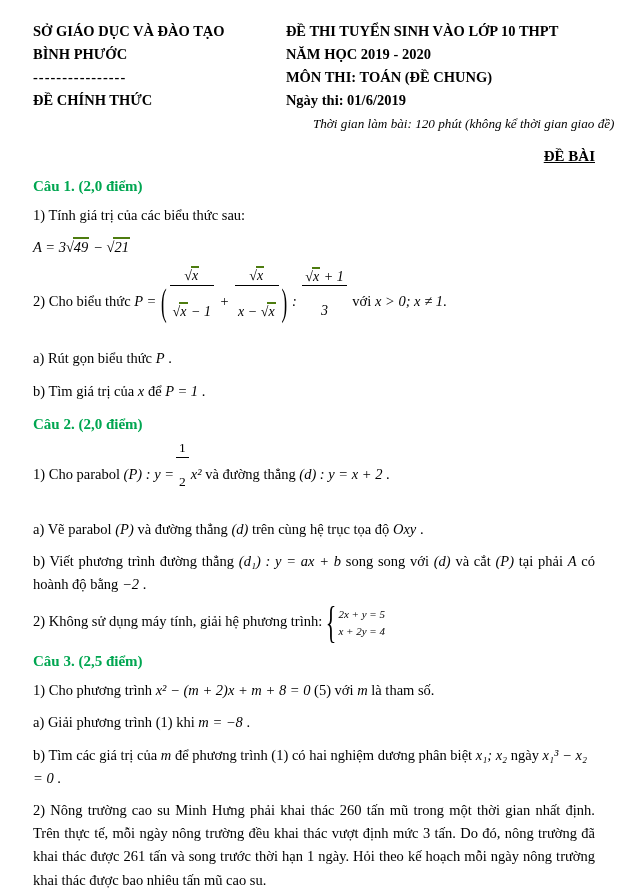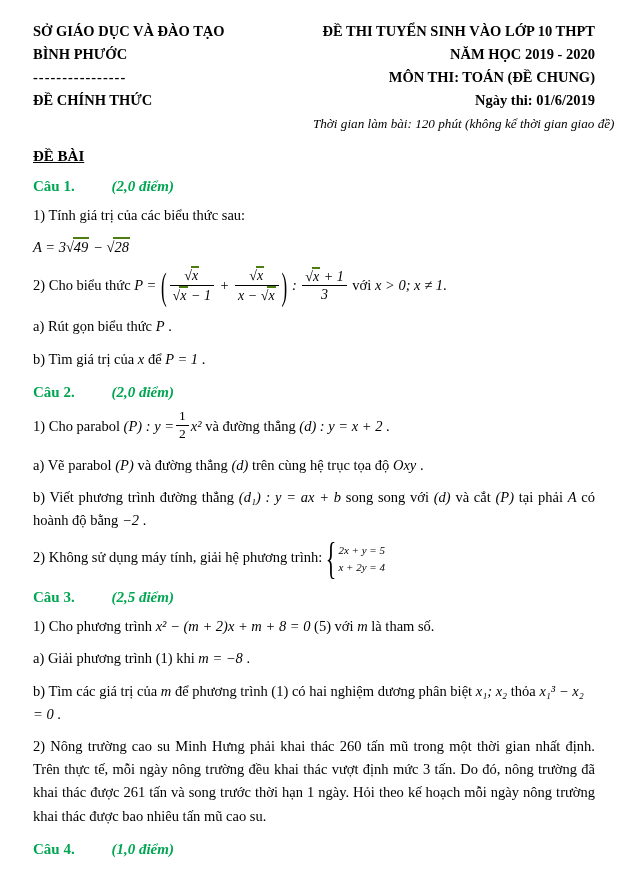--- a/index.html
+++ b/index.html
@@ -3,45 +3,45 @@
 <meta charset="utf-8">
 <style>
   html,body{margin:0;padding:0;background:#fff;}
   body{width:628px;height:891px;overflow:hidden;color:#000;
        font-family:"Liberation Serif", serif;}
   .page{box-sizing:border-box;width:628px;height:891px;padding:20px 33px 0 33px;}
 
   
   .hdr{display:flex;}
   .hdr-left{width:45%;text-align:left;font-weight:bold;font-size:14.5px;line-height:23px;}
-  .hdr-right{width:55%;text-align:right;font-weight:bold;font-size:14.5px;line-height:23px;}
+  .hdr-right{width:55%;text-align:left;font-weight:bold;font-size:14.5px;line-height:23px;}
   .hdr-left .dashes{font-weight:bold;letter-spacing:1px;}
   .time-note{font-weight:normal;font-style:italic;font-size:13.2px;white-space:nowrap;margin-left:27px;}
 
-  .doc-title{text-align:left;font-weight:bold;font-size:15px;margin:13px 0 2px 0;}
+  .doc-title{text-align:right;font-weight:bold;font-size:15px;margin:13px 0 2px 0;}
   .doc-title span{text-decoration:underline;}
 
   
   .qhead{color:var(--green,#00A651);font-weight:bold;font-size:15px;margin:13px 0 6px 0;}
-  .qhead .pts{font-style:italic;margin-left:33px;}
+  .qhead .pts{}
 
   p.line{margin:9px 0;font-size:14.5px;line-height:1.6;}
   p.just{text-align:justify;}
   .m{font-style:italic;}
 
   
   .rad{white-space:nowrap;}
   .rad::before{content:"√";font-style:normal;margin-right:-1px;}
   .rad > .r{border-top:2px solid #4d7c0f;display:inline-block;line-height:1.15;padding:0 1px;}
 
   
   .frac{display:inline-flex;flex-direction:column;vertical-align:middle;
         text-align:center;margin:0 2px;font-size:14px;line-height:1.25;position:relative;top:-2px;}
   .frac .num{padding:0 3px;}
-  .frac .den{border-top:1px solid #000;padding:0 3px;}
+  .frac .den{border-top:1px solid #000;padding:16px 3px;}
   .frac.small{font-size:13.5px;}
 
   
   .bp{display:inline-block;transform:scaleY(2.2);transform-origin:center;
       font-size:17px;vertical-align:middle;padding:0 1px;font-style:normal;}
   .sys{display:inline-flex;align-items:center;vertical-align:middle;}
   .sys .brace{display:inline-block;transform:scaleY(2.0);transform-origin:center;
       font-size:22px;padding-right:2px;font-style:normal;}
   .sys .eqs{display:inline-flex;flex-direction:column;line-height:1.5;font-size:11px;}
 
@@ -68,21 +68,21 @@
       <div class="time-note">Thời gian làm bài: 120 phút (không kể thời gian giao đề)</div>
     </div>
   </div>
 
   <div class="doc-title"><span>ĐỀ BÀI</span></div>
 
   <div class="qhead"><span>Câu 1.</span> <span class="pts">(2,0 điểm)</span></div>
 
   <p class="line">1) Tính giá trị của các biểu thức sau:</p>
 
-  <p class="line formula m"><span>A = 3</span><span class="rad"><span class="r">49</span></span><span> − </span><span class="rad"><span class="r">28</span></span></p>
+  <p class="line formula m"><span>A = 3</span><span class="rad"><span class="r">49</span></span><span> − </span><span class="rad"><span class="r">21</span></span></p>
 
 
   <p class="line tall"><span>2) Cho biểu thức </span><span class="m">P = </span><span class="bp">(</span><span class="frac m">
         <span class="num"><span class="rad"><span class="r">x</span></span></span>
         <span class="den"><span class="rad"><span class="r">x</span></span><span> − 1</span></span>
       </span><span class="m"> + </span><span class="frac m">
         <span class="num"><span class="rad"><span class="r">x</span></span></span>
         <span class="den"><span>x − </span><span class="rad"><span class="r">x</span></span></span>
       </span><span class="bp">)</span><span class="m"> : </span><span class="frac m">
         <span class="num"><span class="rad"><span class="r">x</span></span><span> + 1</span></span>
@@ -111,19 +111,19 @@
           <span>x + 2y = 4</span>
         </span>
       </span></p>
 
   <div class="qhead"><span>Câu 3.</span> <span class="pts">(2,5 điểm)</span></div>
 
   <p class="line"><span>1) Cho phương trình </span><span class="m">x² − (m + 2)x + m + 8 = 0</span><span> (5) với </span><span class="m">m</span><span> là tham số.</span></p>
 
   <p class="line"><span>a) Giải phương trình (1) khi </span><span class="m">m = −8</span><span> .</span></p>
 
-  <p class="line"><span>b) Tìm các giá trị của </span><span class="m">m</span><span> để phương trình (1) có hai nghiệm dương phân biệt </span><span class="m">x₁; x₂</span><span> thỏa </span><span class="m">x₁³ − x₂ = 0</span><span> .</span></p>
+  <p class="line"><span>b) Tìm các giá trị của </span><span class="m">m</span><span> để phương trình (1) có hai nghiệm dương phân biệt </span><span class="m">x₁; x₂</span><span> ngày </span><span class="m">x₁³ − x₂ = 0</span><span> .</span></p>
 
   <p class="line just">2) Nông trường cao su Minh Hưng phải khai thác 260 tấn mũ trong một thời gian nhất định. Trên thực tế, mỗi ngày nông trường đều khai thác vượt định mức 3 tấn. Do đó, nông trường đã khai thác được 261 tấn và song trước thời hạn 1 ngày. Hỏi theo kế hoạch mỗi ngày nông trường khai thác được bao nhiêu tấn mũ cao su.</p>
 
   <div class="qhead"><span>Câu 4.</span> <span class="pts">(1,0 điểm)</span></div>
 
 </div>
 
 </body></html>

